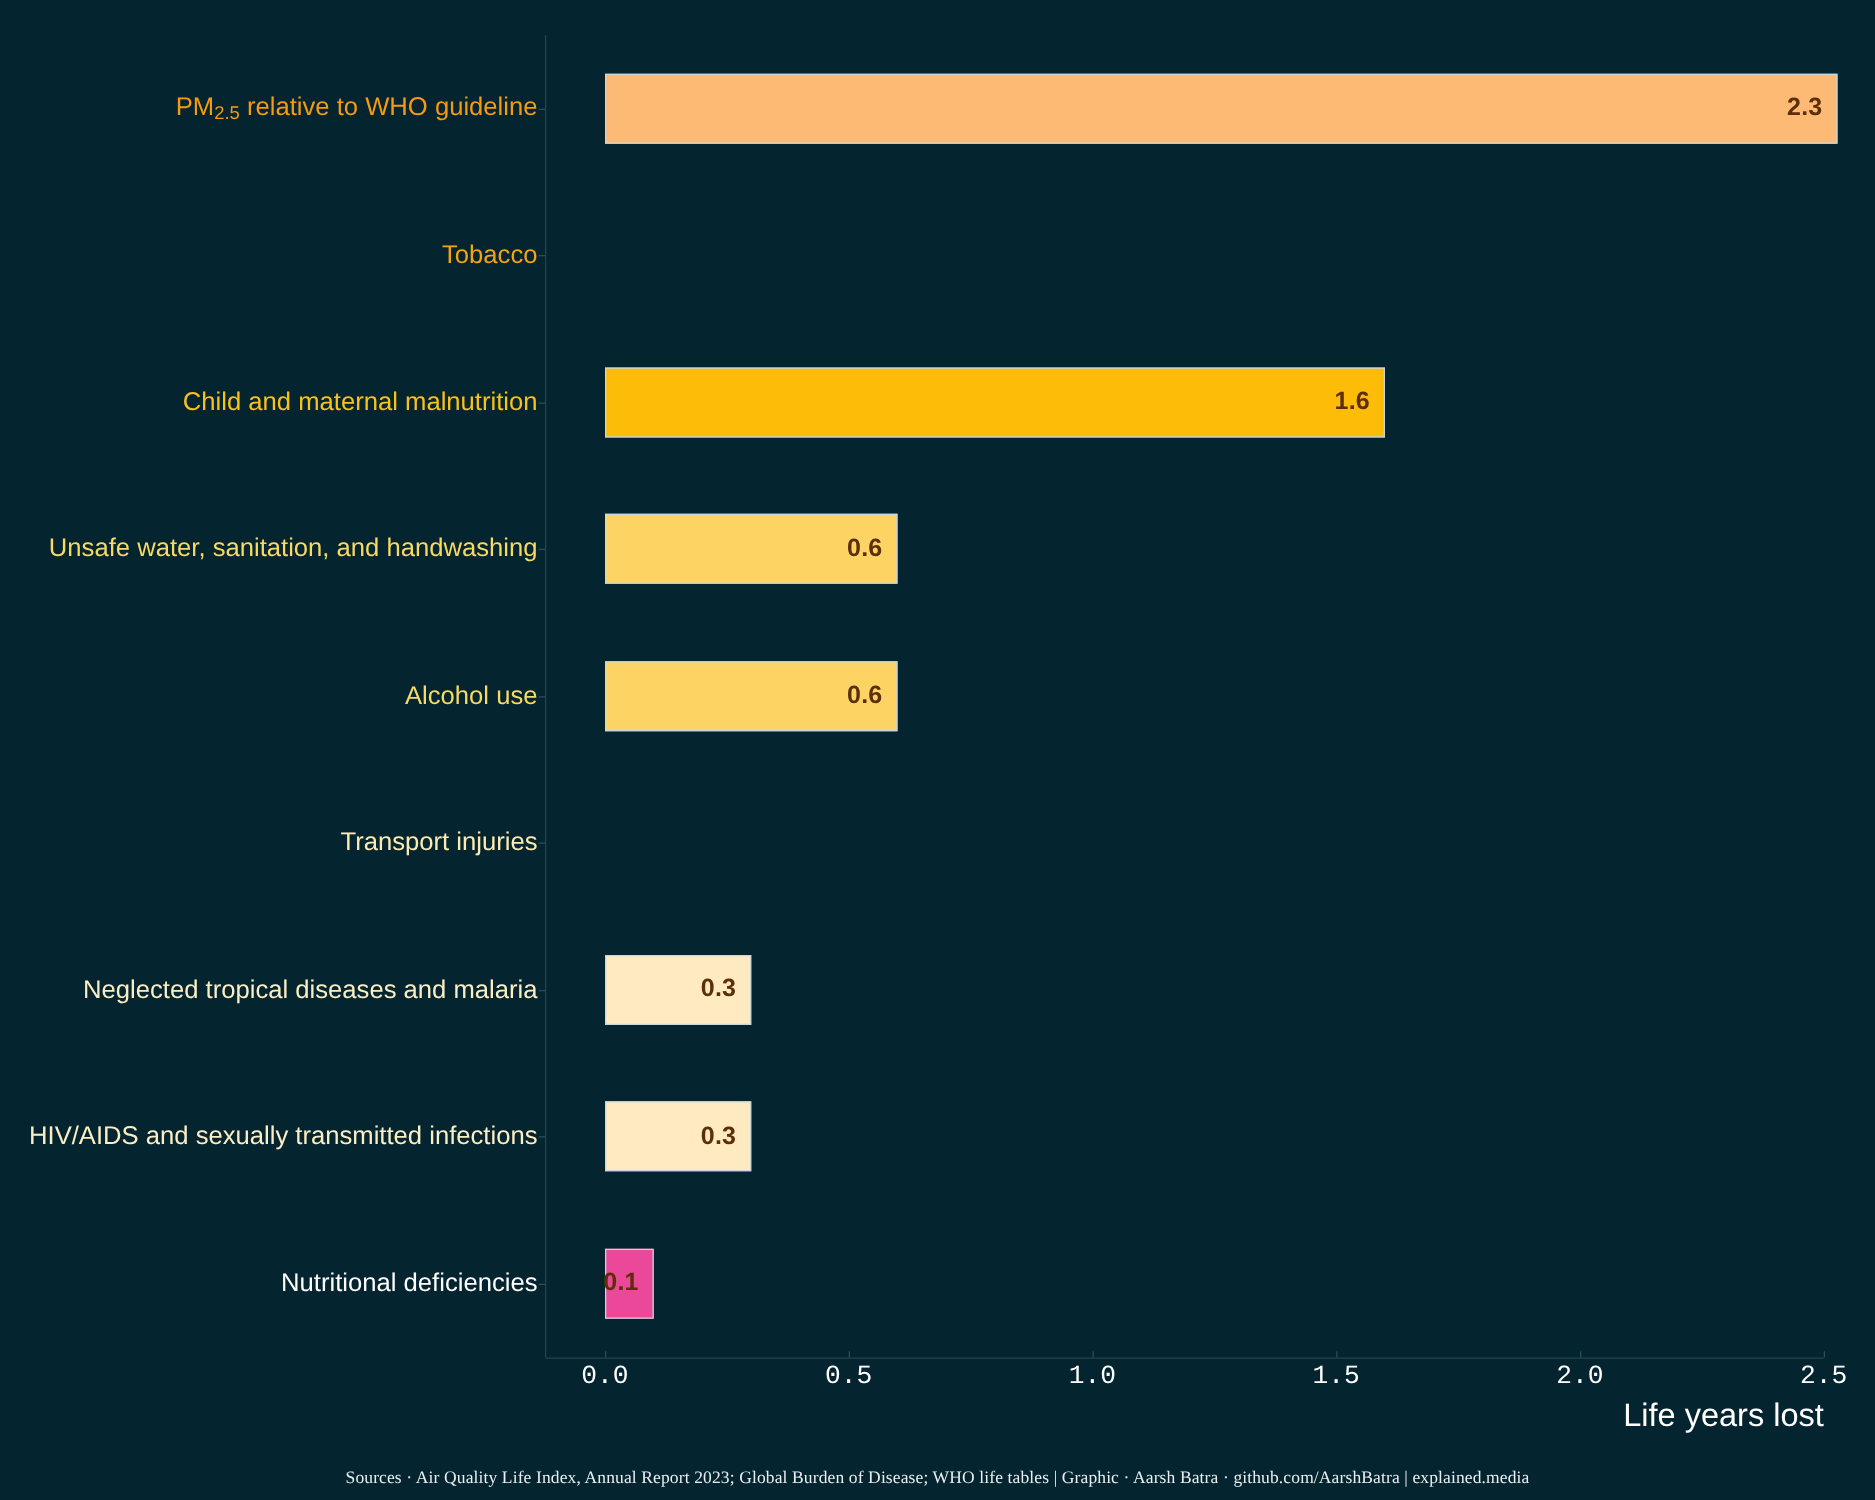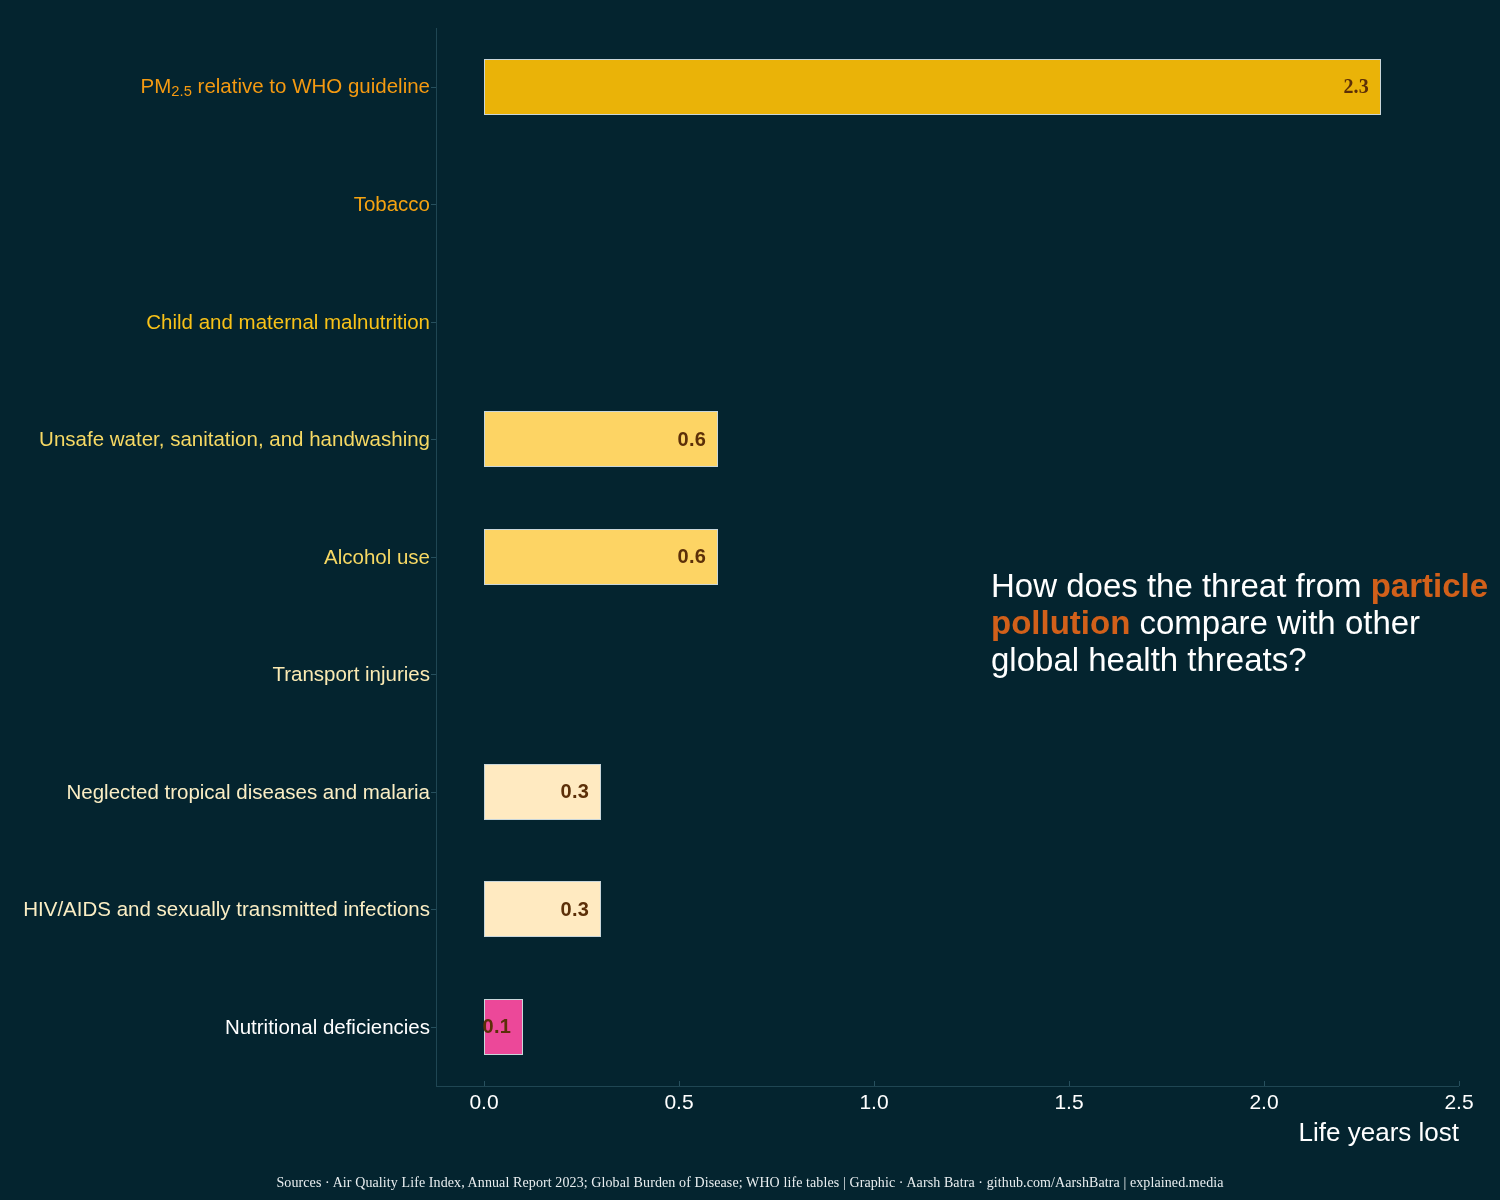--- a/index.html
+++ b/index.html
@@ -92,20 +92,21 @@
     letter-spacing: 0.2px;
   }
 
   
   .xticks {
     position: absolute;
     left: 0;
     top: 1086px;
     width: 1500px;
     height: 40px;
+    font-family: Liberation Mono, monospace;
   }
   .xtick {
     position: absolute;
     top: 0;
   }
   .xtick .tick-mark {
     position: absolute;
     left: 0;
     top: -5px;
     width: 1px;
@@ -163,31 +164,34 @@
 
 <div id="chart-root">
 
   <div class="axis-line-y"></div>
   <div class="axis-line-x"></div>
 
   <div id="rows-container">
       <div class="row" style="top: 28px;">
         <div class="cat-label" style="color: rgb(245, 154, 17);">PM<sub>2.5</sub> relative to WHO guideline</div>
         <div class="tick-y"></div>
-        <div class="bar" style="width: 897px; background: #eab308; font-family: Liberation Serif, serif;">
+        <div class="bar" style="width: 986px; background: #fdba74;">
           <span class="bar-value">2.3</span>
         </div>
       </div>
       <div class="row" style="top: 145.556px;">
         <div class="cat-label" style="color: rgb(245, 163, 17);">Tobacco</div>
         <div class="tick-y"></div>
       </div>
       <div class="row" style="top: 263.111px;">
         <div class="cat-label" style="color: rgb(249, 194, 24);">Child and maternal malnutrition</div>
         <div class="tick-y"></div>
+        <div class="bar" style="width: 624px; background: rgb(252, 188, 8);">
+          <span class="bar-value">1.6</span>
+        </div>
       </div>
       <div class="row" style="top: 380.667px;">
         <div class="cat-label" style="color: rgb(247, 217, 100);">Unsafe water, sanitation, and handwashing</div>
         <div class="tick-y"></div>
         <div class="bar" style="width: 234px; background: rgb(253, 212, 100);">
           <span class="bar-value">0.6</span>
         </div>
       </div>
       <div class="row" style="top: 498.222px;">
         <div class="cat-label" style="color: rgb(247, 217, 100);">Alcohol use</div>
@@ -245,19 +249,16 @@
         <div class="tick-text">2.0</div>
       </div>
       <div class="xtick" style="left: 1459px;">
         <div class="tick-mark"></div>
         <div class="tick-text">2.5</div>
       </div>
     </div>
 
   <div class="axis-title">Life years lost</div>
 
-  <div class="annotation">
-    <span>How does the threat from </span><span class="hl">particle pollution</span><span> compare with other global health threats?</span>
-  </div>
 
   <div class="footer">Sources · Air Quality Life Index, Annual Report 2023; Global Burden of Disease; WHO life tables | Graphic · Aarsh Batra · github.com/AarshBatra | explained.media</div>
 
 </div>
 
 </body></html>

